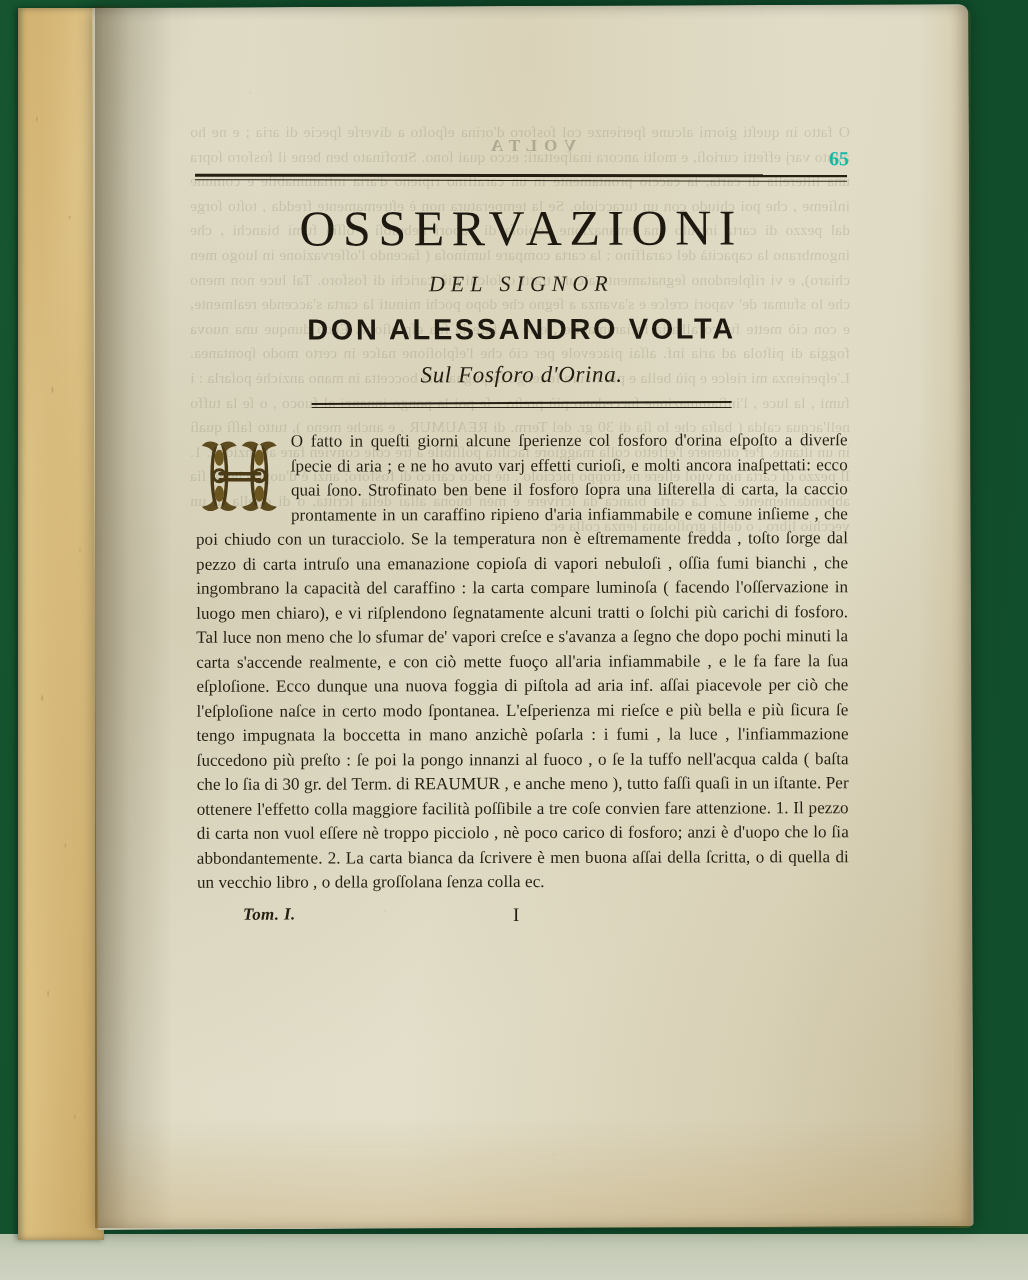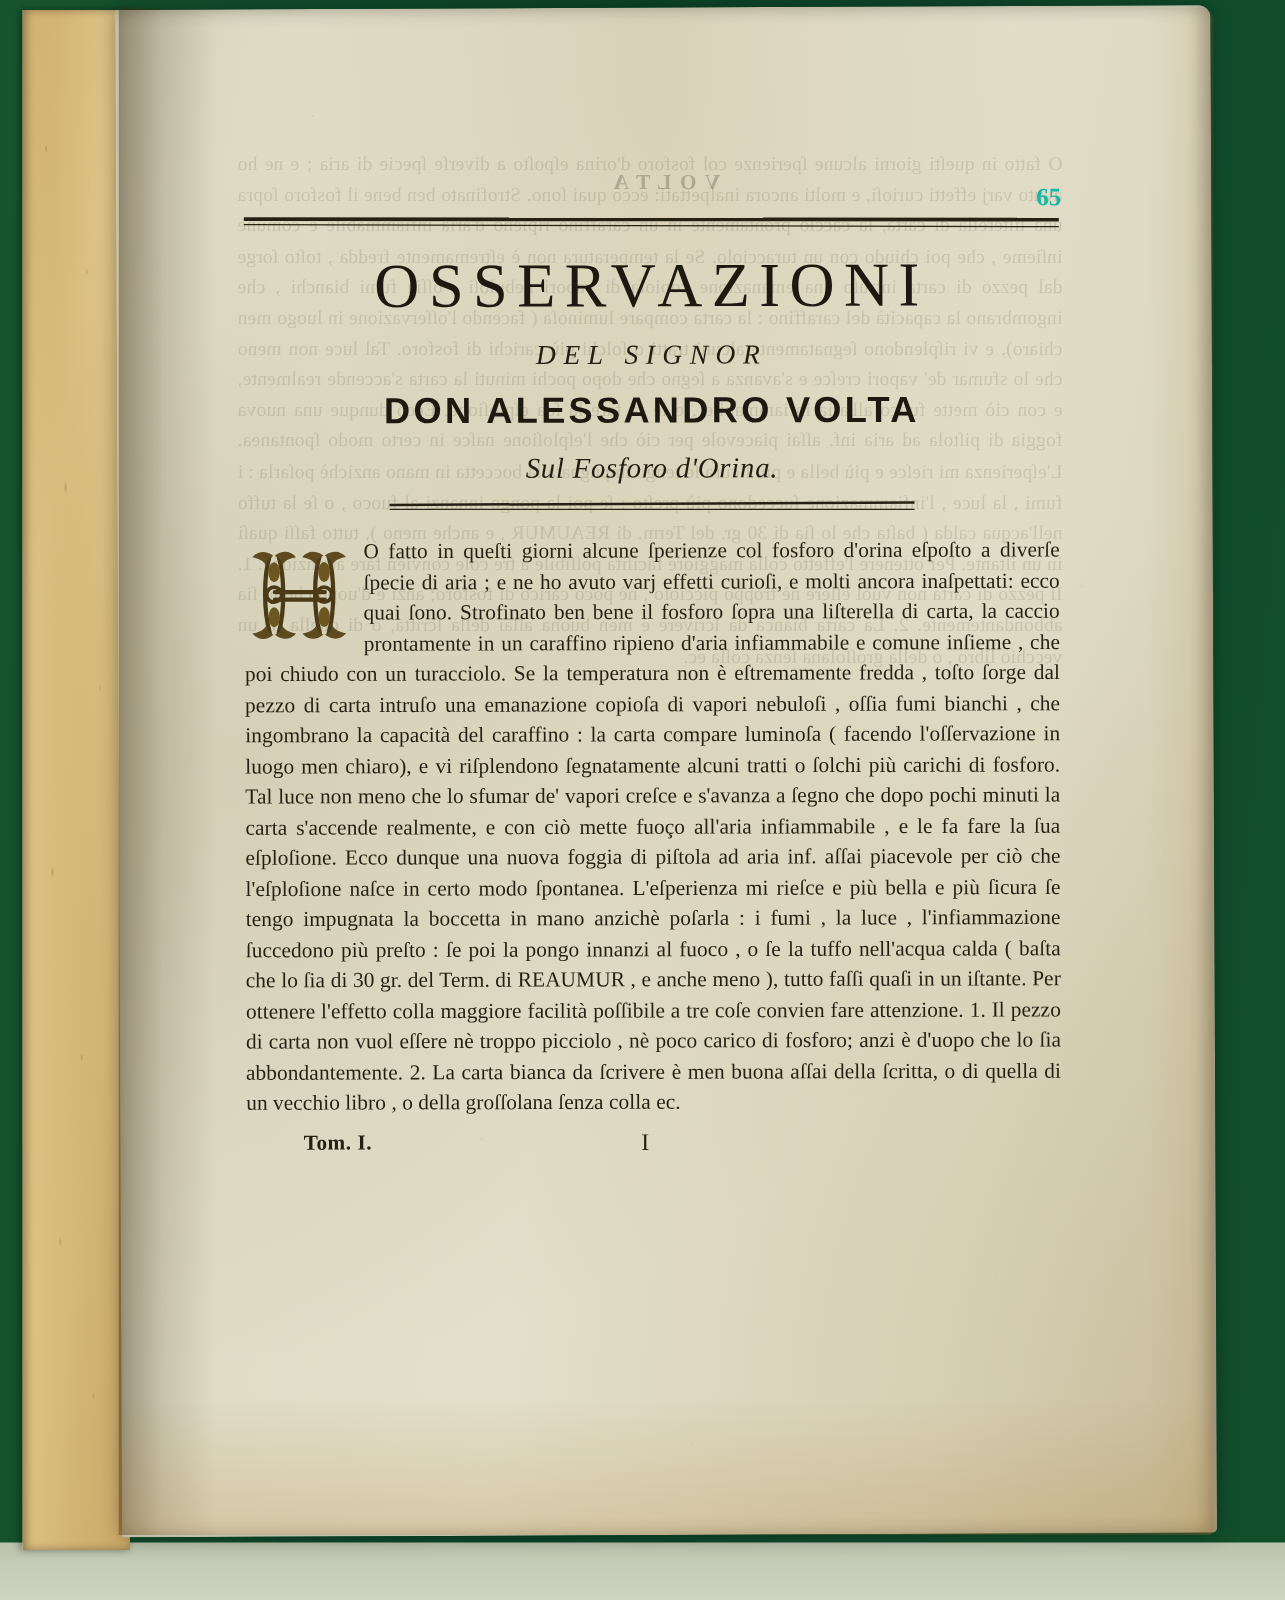--- a/index.html
+++ b/index.html
@@ -117,21 +117,21 @@
   .body{margin-top:20px;font-size:17.1px;line-height:24.5px;text-align:justify;
     text-justify:inter-word;color:#241f12;letter-spacing:.05px;
     font-family:"Liberation Serif", serif;}
   .body p{margin:0;}
 
   
   .initial{float:left;width:86px;height:86px;margin:3px 9px 0 0;position:relative;}
   .initial svg{display:block;width:86px;height:86px;}
 
   .footline{position:relative;margin-top:9px;height:26px;font-size:17px;}
-  .sig{position:absolute;left:46px;top:0;font-weight:bold;
+  .sig{position:absolute;left:46px;top:0;font-style:italic;font-weight:bold;
     letter-spacing:.4px;color:#241f12;}
   .catch{position:absolute;left:316px;top:0;font-size:19px;color:#241f12;
     font-family:"Liberation Serif", serif;}
 </style>
 </head>
 <body>
 
 <div class="scan">
 
   <div class="surface"></div>

